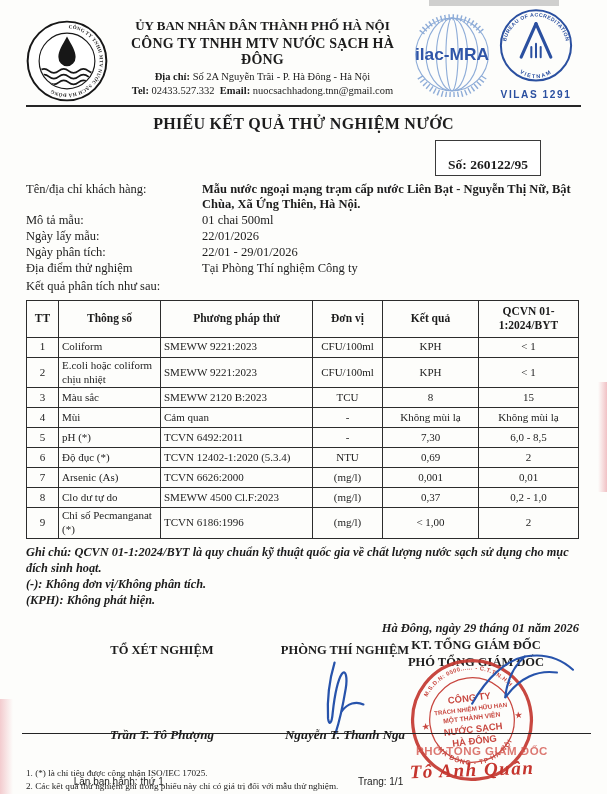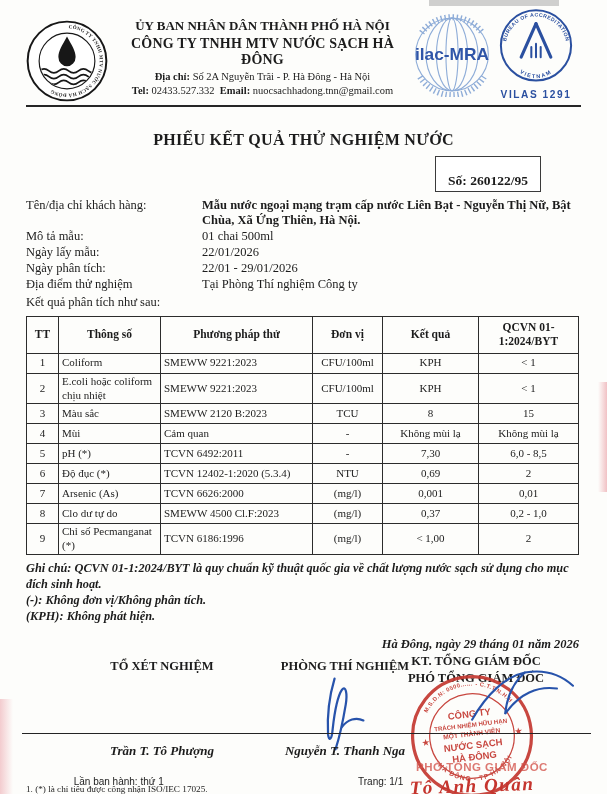--- a/index.html
+++ b/index.html
@@ -15,21 +15,21 @@
   .org { font-size:13px; font-weight:bold; }
   .company { font-size:14px; font-weight:bold; margin-top:2px; letter-spacing:.2px; }
   .addr, .contact { font-size:10.5px; margin-top:3px; }
   .addr b, .contact b { font-weight:bold; }
   .head-right { display:flex; align-items:flex-start; flex:0 0 168px; }
   .ilac { width:90px; margin-top:6px; margin-left:-6px; }
   .vilas { width:78px; margin-top:2px; }
   hr.sep { border:none; border-top:2px solid #262626; margin:2px 0 0 0; }
 
   
-  .title { text-align:center; font-size:16px; font-weight:bold; margin-top:24px; letter-spacing:.3px; }
+  .title { text-align:center; font-size:16px; font-weight:bold; margin-top:8px; letter-spacing:.3px; }
   .doc-no-row { text-align:right; margin:7px 40px 0 0; }
   .doc-no { display:inline-block; border:1.4px solid #3a3a3a; padding:16px 12px 2px 12px;
             font-size:13.5px; font-weight:bold; background:#fff; }
 
   
   .info { display:grid; grid-template-columns:176px 1fr; font-size:12.5px; margin-top:6px; row-gap:1px; }
   .info .val.bold { font-weight:bold; }
   .intro { font-size:12.5px; margin-top:3px; }
 
   

